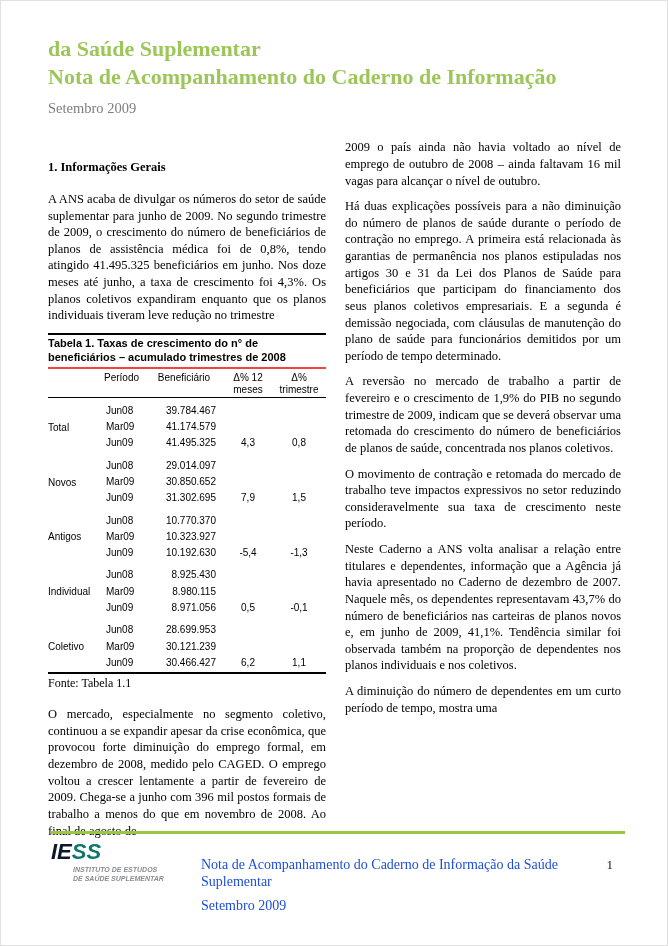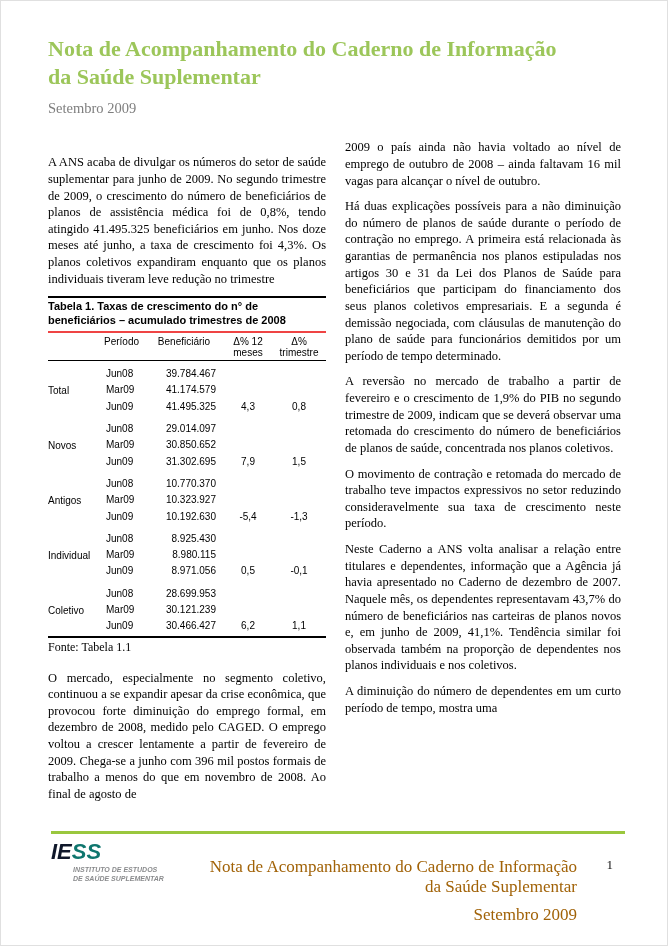--- a/index.html
+++ b/index.html
@@ -40,38 +40,39 @@
   tr.gfirst td { padding-top:6px; }
   tr.glast td { padding-bottom:3px; }
   .tbl-source { font-family:"Liberation Serif", serif; font-size:12px; text-align:left; margin-top:2px; }
   
   .footer-line { position:absolute; left:50px; right:42px; top:830px; height:3px; background:#9ac73e; }
   .footer { position:absolute; left:50px; right:42px; top:838px; display:flex; align-items:flex-start; }
   .logo { width:150px; font-family:"Liberation Sans", sans-serif; font-style:italic; padding-top:2px; }
   .logo-word { font-size:22px; font-weight:bold; line-height:1; }
   .logo-gray { color:#0f172a; } .logo-green { color:#0f766e; }
   .logo-sub { font-size:7px; font-weight:bold; color:#8a8b8d; line-height:1.35; margin:2px 0 0 22px; }
-  .footer-center { flex:1; text-align:right; font-size:17px; color:#a16207; padding-top:18px; line-height:1.2; }
+  .footer-center { flex:1; text-align:left; font-size:14px; color:#1d4ed8; padding-top:18px; line-height:1.2; }
   .footer-center .line2 { margin-top:7px; }
   .page-num { width:36px; text-align:right; font-size:13px; color:#111; padding:18px 12px 0 0; }
 </style>
 </head>
 <body>
 
 <div class="page">
 
   <h1 class="doc-title">
+    <span style="display:block">da Saúde Suplementar</span>
     <span style="display:block">Nota de Acompanhamento do Caderno de Informação</span>
-    <span style="display:block">da Saúde Suplementar</span>
   </h1>
   <div class="doc-date">Setembro 2009</div>
 
   <div class="columns">
 
     <div class="col col-left">
+      <h2 class="section-heading">1. Informações Gerais</h2>
       <p class="para-intro">A ANS acaba de divulgar os números do setor de saúde suplementar para junho de 2009. No segundo trimestre de 2009, o crescimento do número de beneficiários de planos de assistência médica foi de 0,8%, tendo atingido 41.495.325 beneficiários em junho. Nos doze meses até junho, a taxa de crescimento foi 4,3%. Os planos coletivos expandiram enquanto que os planos individuais tiveram leve redução no trimestre</p>
 
       <div class="table-block">
         <div class="tbl-title">Tabela 1. Taxas de crescimento do n° de beneficiários – acumulado trimestres de 2008</div>
         <table class="tbl">
           <colgroup>
               <col class="c0">
               <col class="c1">
               <col class="c2">
               <col class="c3">

